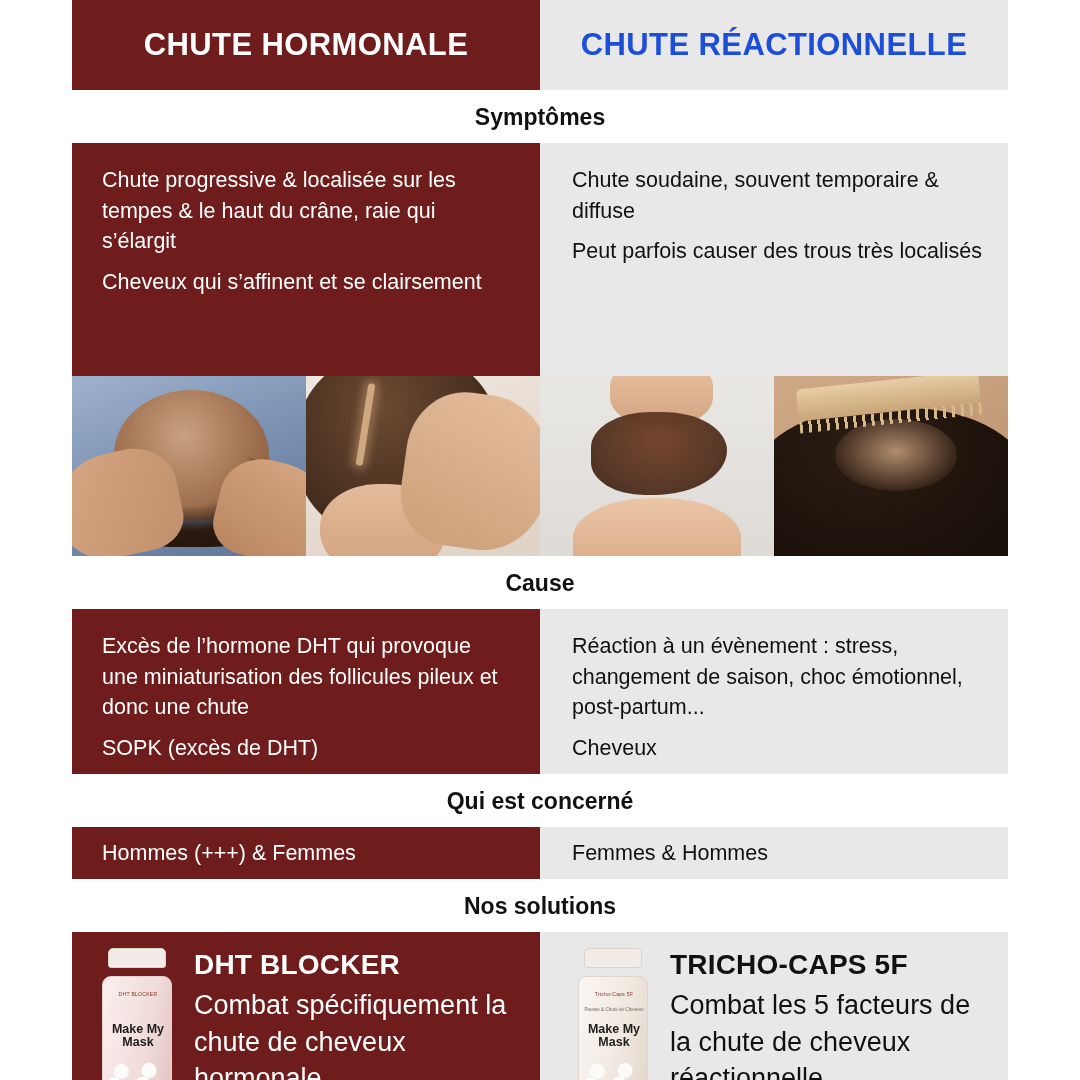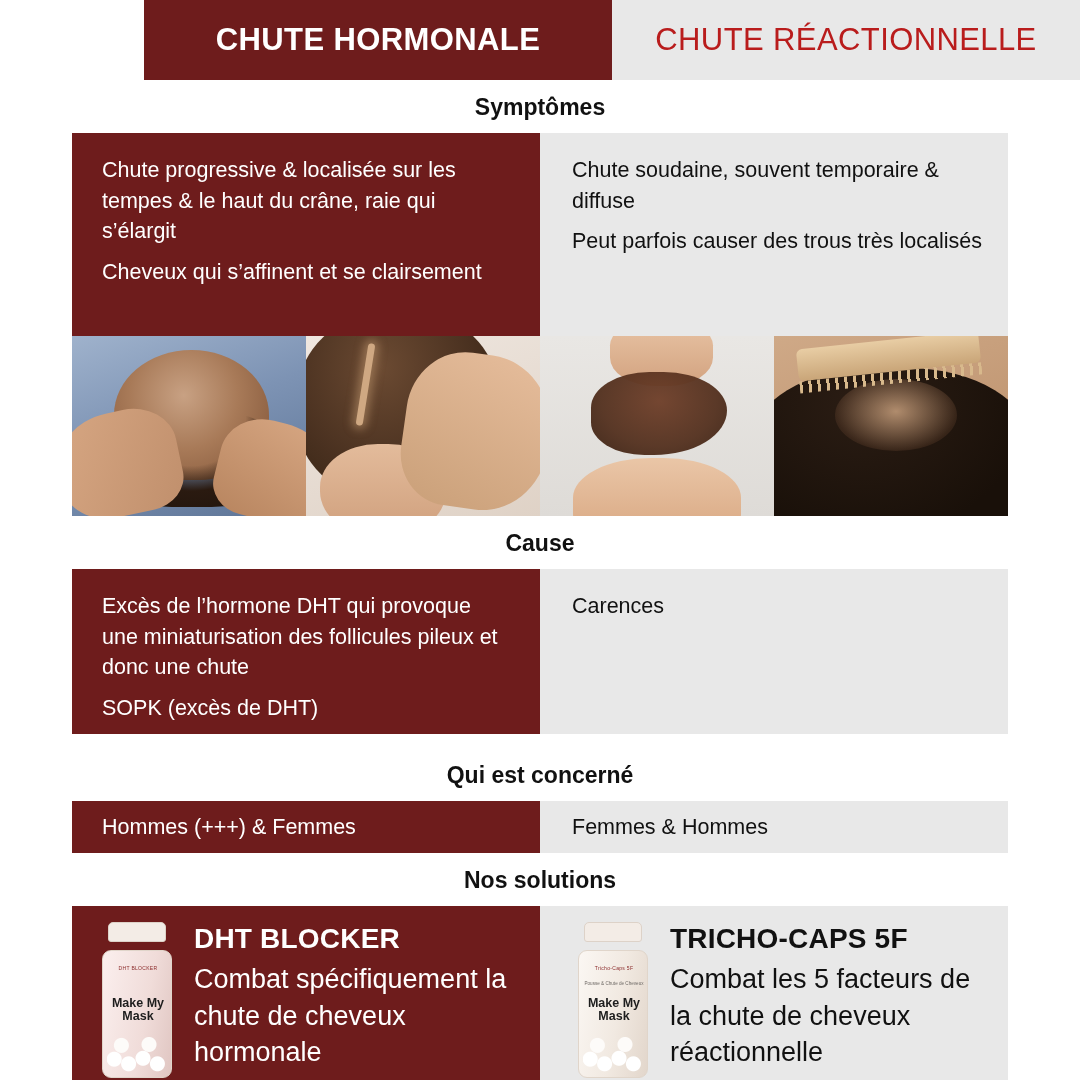--- a/index.html
+++ b/index.html
@@ -14,54 +14,54 @@
     width: 1080px; height: 1080px;
     background: #ffffff;
   }
 
   
   .row { display: flex; width: 100%; }
   .col-left  { width: 468px; margin-left: 72px; }
   .col-right { width: 468px; }
 
   
-  .header { height: 80px; justify-content: flex-end; }
+  .header { height: 90px; }
   .header .col-left {
     background: #6e1c1c;
     display: flex; align-items: center; justify-content: center;
   }
   .header .col-right {
     background: #e8e8e8;
     display: flex; align-items: center; justify-content: center;
   }
   .header-title-left {
     color: #ffffff;
     font-size: 31px;
     font-weight: 700;
     letter-spacing: .4px;
   }
   .header-title-right {
-    color: #b91c1c;
+    color: #1d4ed8;
     font-size: 31px;
-    font-weight: 400;
+    font-weight: 700;
     letter-spacing: .4px;
   }
 
   
   .section-label {
     width: 100%;
     text-align: center;
     font-size: 23px;
     font-weight: 700;
     color: #111111;
     background: #ffffff;
   }
   .label-symptomes { padding: 14px 0 12px 0; border-radius: 16px; }
   .label-cause     { padding: 14px 0 12px 0; }
-  .label-qui       { padding: 28px 0 12px 0; }
+  .label-qui       { padding: 14px 0 12px 0; }
   .label-solutions { padding: 14px 0 12px 0; }
 
   
   .band-left {
     background: #6e1c1c;
     color: #ffffff;
     padding: 22px 30px 22px 30px;
   }
   .band-right {
     background: #e8e8e8;
@@ -70,21 +70,21 @@
   }
   .band-left p, .band-right p {
     font-size: 21.5px;
     line-height: 1.42;
     margin-bottom: 10px;
   }
   .band-left p:last-child, .band-right p:last-child { margin-bottom: 0; }
 
   
   .symptom-row .band-left,
-  .symptom-row .band-right { height: 203px; }
+  .symptom-row .band-right { height: 233px; }
 
   .cause-row .band-left,
   .cause-row .band-right { height: 165px; }
 
   .qui-row .band-left,
   .qui-row .band-right { height: 52px; display: flex; align-items: center; }
   .qui-row .band-left p, .qui-row .band-right p { margin: 0; }
 
   
   .photos { display: flex; width: 100%; height: 180px; }
@@ -295,21 +295,22 @@
   </div>
 
   <div class="section-label label-cause">Cause</div>
 
   <div class="row cause-row">
     <div class="col-left band-left">
       <p>Excès de l’hormone DHT qui provoque une miniaturisation des follicules pileux et donc une chute</p>
       <p>SOPK (excès de DHT)</p>
     </div>
     <div class="col-right band-right">
-      <p>Carences</p>
+      <p>Réaction à un évènement : stress, changement de saison, choc émotionnel, post-partum...</p>
+      <p>Cheveux</p>
     </div>
   </div>
 
   <div class="section-label label-qui">Qui est concerné</div>
 
   <div class="row qui-row">
     <div class="col-left band-left">
       <p>Hommes (+++) &amp; Femmes</p>
     </div>
     <div class="col-right band-right">

